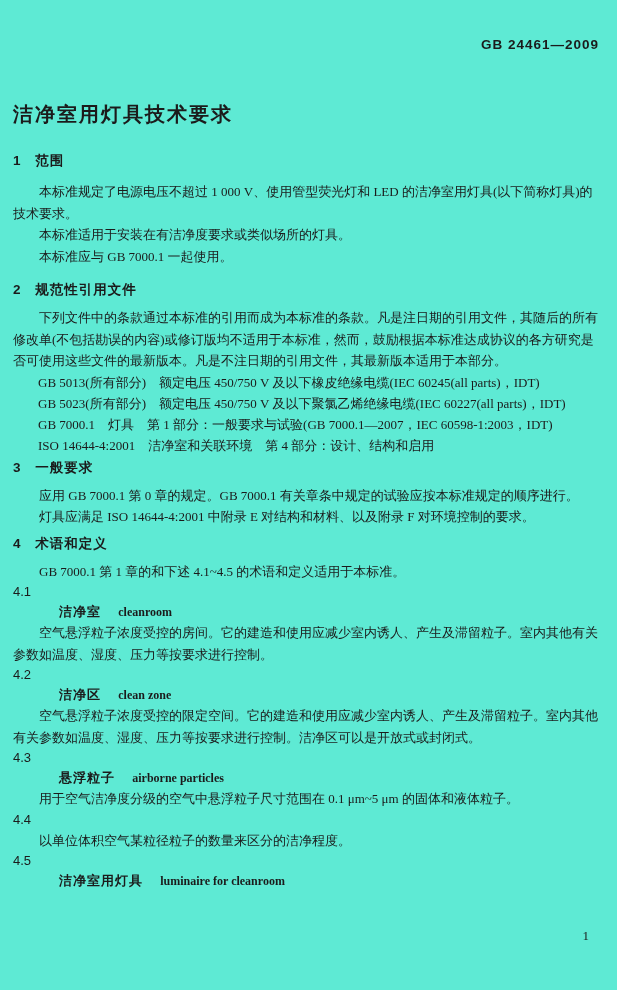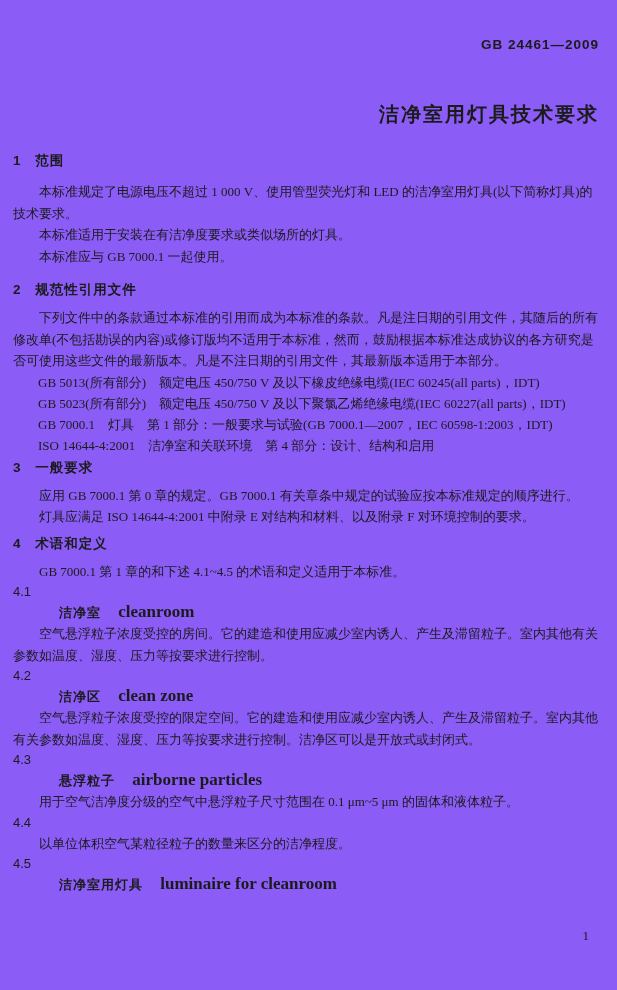--- a/index.html
+++ b/index.html
@@ -3,21 +3,21 @@
 <meta charset="utf-8">
 <style>
   * { margin: 0; padding: 0; box-sizing: border-box; }
   html, body { background: #e8e8e8; }
   body { font-family: "Liberation Serif", "DejaVu Serif", serif; }
 
   .page {
     position: relative;
     width: 617px;
     height: 990px;
-    background: #8b5cf6;
+    background: #5eead4;
     color: #1b1b1b;
     margin: 0 auto;
     overflow: hidden;
     font-size: 13px;
     line-height: 21.5px;
   }
 
   .content {
     padding: 0 18px 0 13px;
   }
@@ -27,21 +27,21 @@
     text-align: right;
     font-family: "Liberation Sans", "DejaVu Sans", sans-serif;
     font-weight: bold;
     font-size: 13.5px;
     letter-spacing: 1px;
     line-height: 16px;
   }
 
   .doc-title {
     margin-top: 48px;
-    text-align: right;
+    text-align: left;
     font-family: "Liberation Sans", "DejaVu Sans", sans-serif;
     font-weight: bold;
     font-size: 20px;
     letter-spacing: 2px;
     line-height: 26px;
   }
 
   .sec-h {
     font-family: "Liberation Sans", "DejaVu Sans", sans-serif;
     font-weight: bold;
@@ -83,21 +83,21 @@
   }
   .term-zh {
     font-family: "Liberation Sans", "DejaVu Sans", sans-serif;
     font-size: 13px;
     letter-spacing: 1px;
     margin-left: 20px;
   }
   .term-en {
     font-family: "Liberation Serif", "DejaVu Serif", serif;
     margin-left: 14px;
-    font-size: 17px;
+    font-size: 12px;
   }
   .term-def {
     text-indent: 2em;
     line-height: 21.5px;
   }
 
   .page-number {
     position: absolute;
     right: 28px;
     top: 928px;

